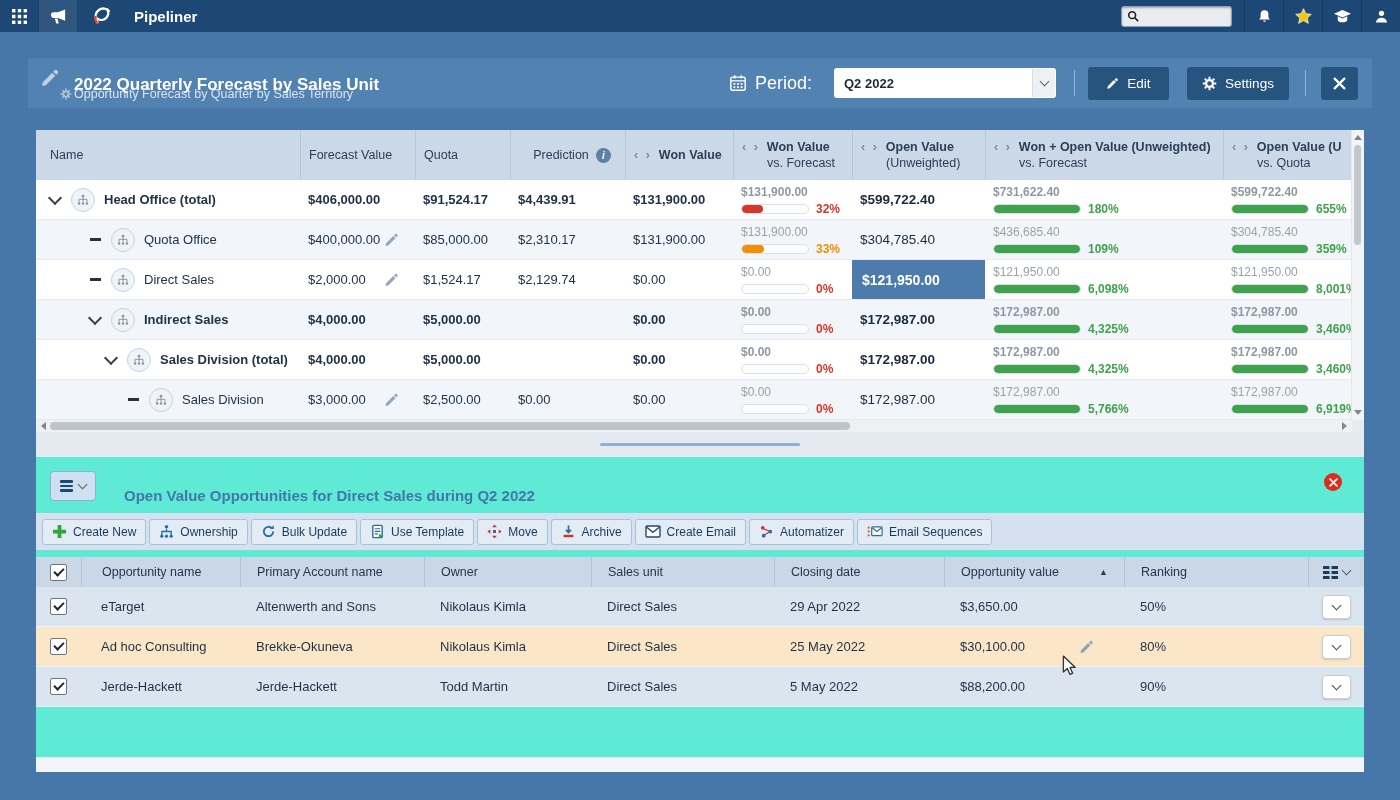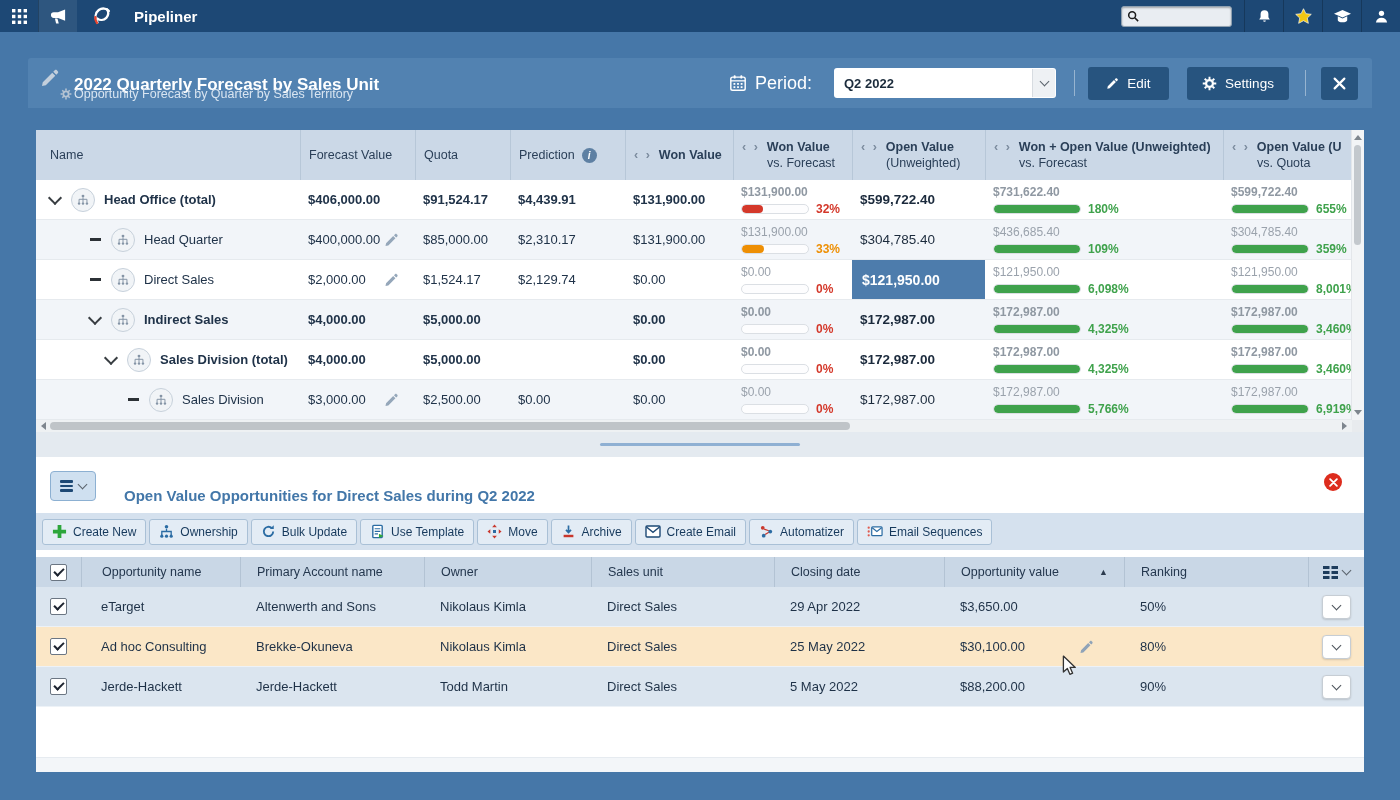--- a/index.html
+++ b/index.html
@@ -98,21 +98,21 @@
   .hsb-arr{position:absolute;top:0;width:13px;height:12px;display:flex;align-items:center;justify-content:center;cursor:pointer}
   .hsb-arr.l{left:1px}.hsb-arr.r{right:1px}
   .hsb-thumb{position:absolute;left:14px;top:2px;height:8px;width:800px;background:#bfc4c8;border-radius:4px;cursor:pointer}
   .hsb-corner{position:absolute;right:0;bottom:0;width:12px;height:12px;background:#e8ebee}
 
   
   #splitter{position:absolute;left:36px;top:432px;width:1328px;height:25px;background:#e4eaf0;cursor:row-resize}
   .split-handle{width:200px;height:3px;border-radius:2px;background:#8fb0d3;margin:11px auto 0}
 
   
-  #opps-panel{position:absolute;left:36px;top:457px;width:1328px;height:315px;background:#ffffff}
+  #opps-panel{position:absolute;left:36px;top:457px;width:1328px;height:315px;background:#5eead4}
   .menu-btn{position:absolute;left:14px;top:14px;width:44px;height:28px;background:#cfe0f0;
             border:1px solid #8cb0d2;border-radius:4px;display:flex;align-items:center;justify-content:center;
             gap:6px;cursor:pointer}
   .hamb{display:flex;flex-direction:column;gap:2.4px}
   .hamb i{width:13px;height:2.2px;background:#1d4975;border-radius:1px}
   .opps-title{position:absolute;left:88px;top:0;height:52px;display:flex;align-items:center;
               font-size:15px;font-weight:700;color:#4377a9;white-space:nowrap}
   .close-red{position:absolute;right:22px;top:16px;width:18px;height:18px;border-radius:50%;background:#dd2c1d;
              display:flex;align-items:center;justify-content:center;cursor:pointer}
   #opps-toolbar{position:absolute;left:0;top:56px;width:1328px;height:37px;background:#d5e1ee;
@@ -281,21 +281,21 @@
       <div class="fh-cell" style="width: 115px;">
         <div class="fh-line">
           <span class="fh-label">Forecast Value</span>
         </div>
       </div>
       <div class="fh-cell" style="width: 95px;">
         <div class="fh-line">
           <span class="fh-label">Quota</span>
         </div>
       </div>
-      <div class="fh-cell" style="width: 115px;">
+      <div class="fh-cell" style="width: 115px; align-items: center;">
         <div class="fh-line">
           <span class="fh-label">Prediction</span>
           <span class="info-icon">i</span>
         </div>
       </div>
       <div class="fh-cell coll" style="width: 108px;">
         <div class="fh-line">
           <span class="angles">‹ ›</span>
           <span class="fh-label">Won Value</span>
         </div>
@@ -400,21 +400,21 @@
             <svg width="14" height="14" viewBox="0 0 16 16">
               <g stroke="#8494a6" stroke-width="1.1" fill="none">
                 <path d="M8 5.1v2.1M3.5 7.2h9M3.5 7.2v3.4M8 7.2v3.4M12.5 7.2v3.4"></path>
               </g>
               <circle cx="8" cy="3.5" r="1.6" fill="#8494a6"></circle>
               <circle cx="3.5" cy="12" r="1.4" fill="#8494a6"></circle>
               <circle cx="8" cy="12" r="1.4" fill="#8494a6"></circle>
               <circle cx="12.5" cy="12" r="1.4" fill="#8494a6"></circle>
             </svg>
           </span>
-          <span class="row-name">Head Quarter</span>
+          <span class="row-name">Quota Office</span>
         </div>
         <div class="cell money" style="width:115px">
           <span>$400,000.00</span>
           <span class="edit-pencil"><svg width="15" height="15" viewBox="0 0 16 16" fill="#95a7ba">
               <path d="M2.2 11.4l-.6 3 3-.6 7.6-7.6-2.4-2.4zM10.6 3L13 5.4l1.2-1.2c.5-.5.5-1.2 0-1.7l-.7-.7c-.5-.5-1.2-.5-1.7 0z"></path>
             </svg></span>
         </div>
         <div class="cell money" style="width:95px">
           <span>$85,000.00</span>
         </div>

